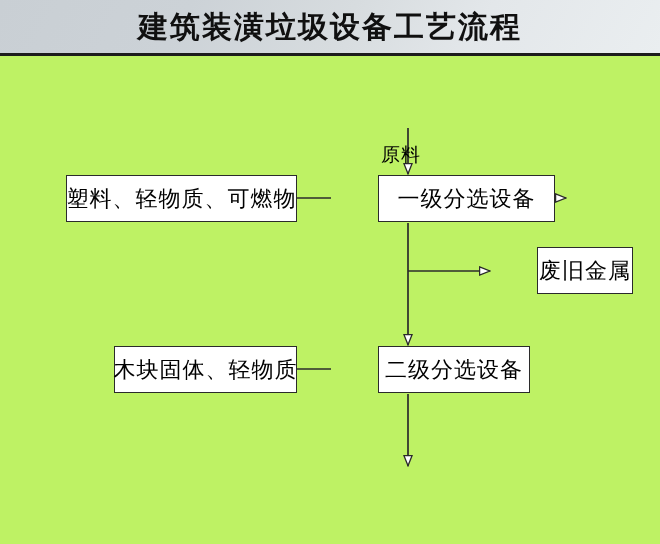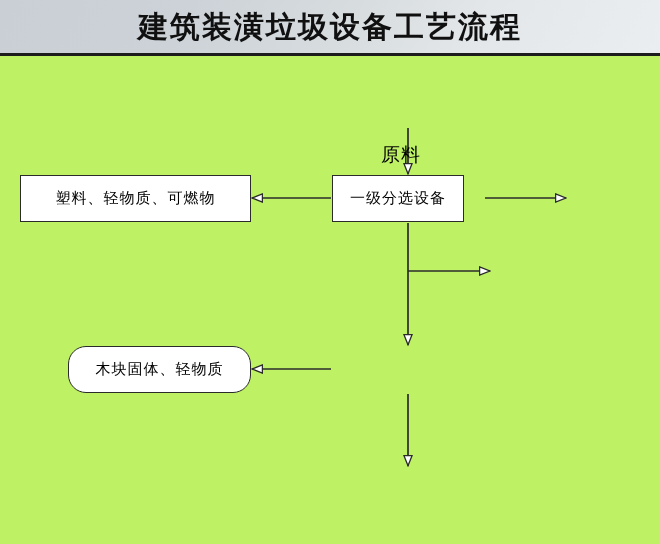--- a/index.html
+++ b/index.html
@@ -63,44 +63,45 @@
   
   .node {
     position: absolute;
     box-sizing: border-box;
     border: 1.6px solid #2b2b2b;
     background: #ffffff;
     color: #000000;
     display: flex;
     align-items: center;
     justify-content: center;
-    font-size: 15px;
+    font-size: 22px;
     font-weight: normal;
     white-space: nowrap;
     letter-spacing: 1px;
     z-index: 3;
+    margin-left: 46px;
   }
 
   .plain-label {
     position: absolute;
     color: #000000;
     font-size: 19px;
     white-space: nowrap;
     letter-spacing: 1px;
     z-index: 3;
   }
 
   
   #node-raw-material   { left: 381px; top: 38px; margin-top: 48px; }
-  #node-stage1         { left: 332px; top: 119px; width: 132px; height: 47px; }
+  #node-stage1         { left: 332px; top: 119px; width: 177px; height: 47px; }
   #node-light-waste    { left: 20px;  top: 119px; width: 231px; height: 47px; }
   #node-slag           { left: 567px; top: 119px; width: 64px;  height: 47px; }
   #node-scrap-metal    { left: 491px; top: 191px; width: 96px;  height: 47px; }
   #node-stage2         { left: 332px; top: 290px; width: 152px; height: 47px; }
-  #node-wood-solids    { left: 68px;  top: 290px; width: 183px; height: 47px; border-radius: 18px; }
+  #node-wood-solids    { left: 68px;  top: 290px; width: 183px; height: 47px; }
   #node-brick-concrete { left: 327px; top: 411px; width: 162px; height: 47px; }
 </style>
 </head>
 <body>
 
 <div id="screen">
 
   <div id="header-bar">
     <div id="header-title">建筑装潢垃圾设备工艺流程</div>
   </div>
@@ -133,19 +134,21 @@
       </g>
     </svg>
 
     <div id="node-raw-material" class="plain-label">原料</div>
 
     <div id="node-light-waste" class="node">塑料、轻物质、可燃物</div>
 
     <div id="node-stage1" class="node">一级分选设备</div>
 
 
+    <div id="node-scrap-metal" class="node">废旧金属</div>
 
     <div id="node-wood-solids" class="node">木块固体、轻物质</div>
 
+    <div id="node-stage2" class="node">二级分选设备</div>
 
 
   </div>
 </div>
 
 </body></html>

